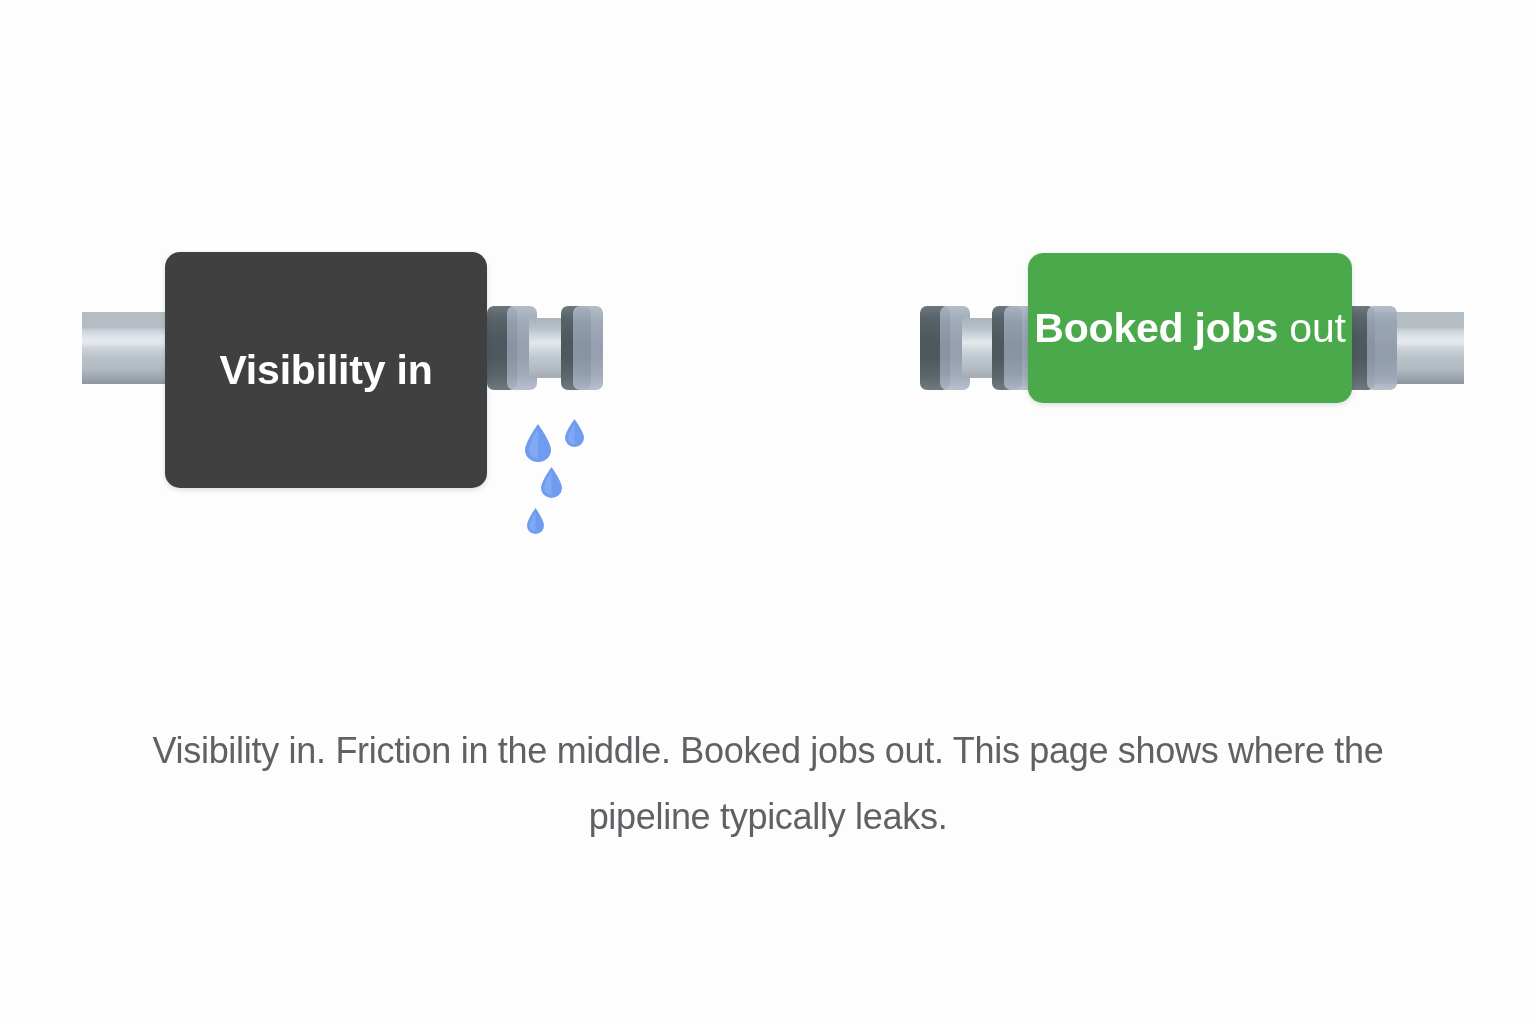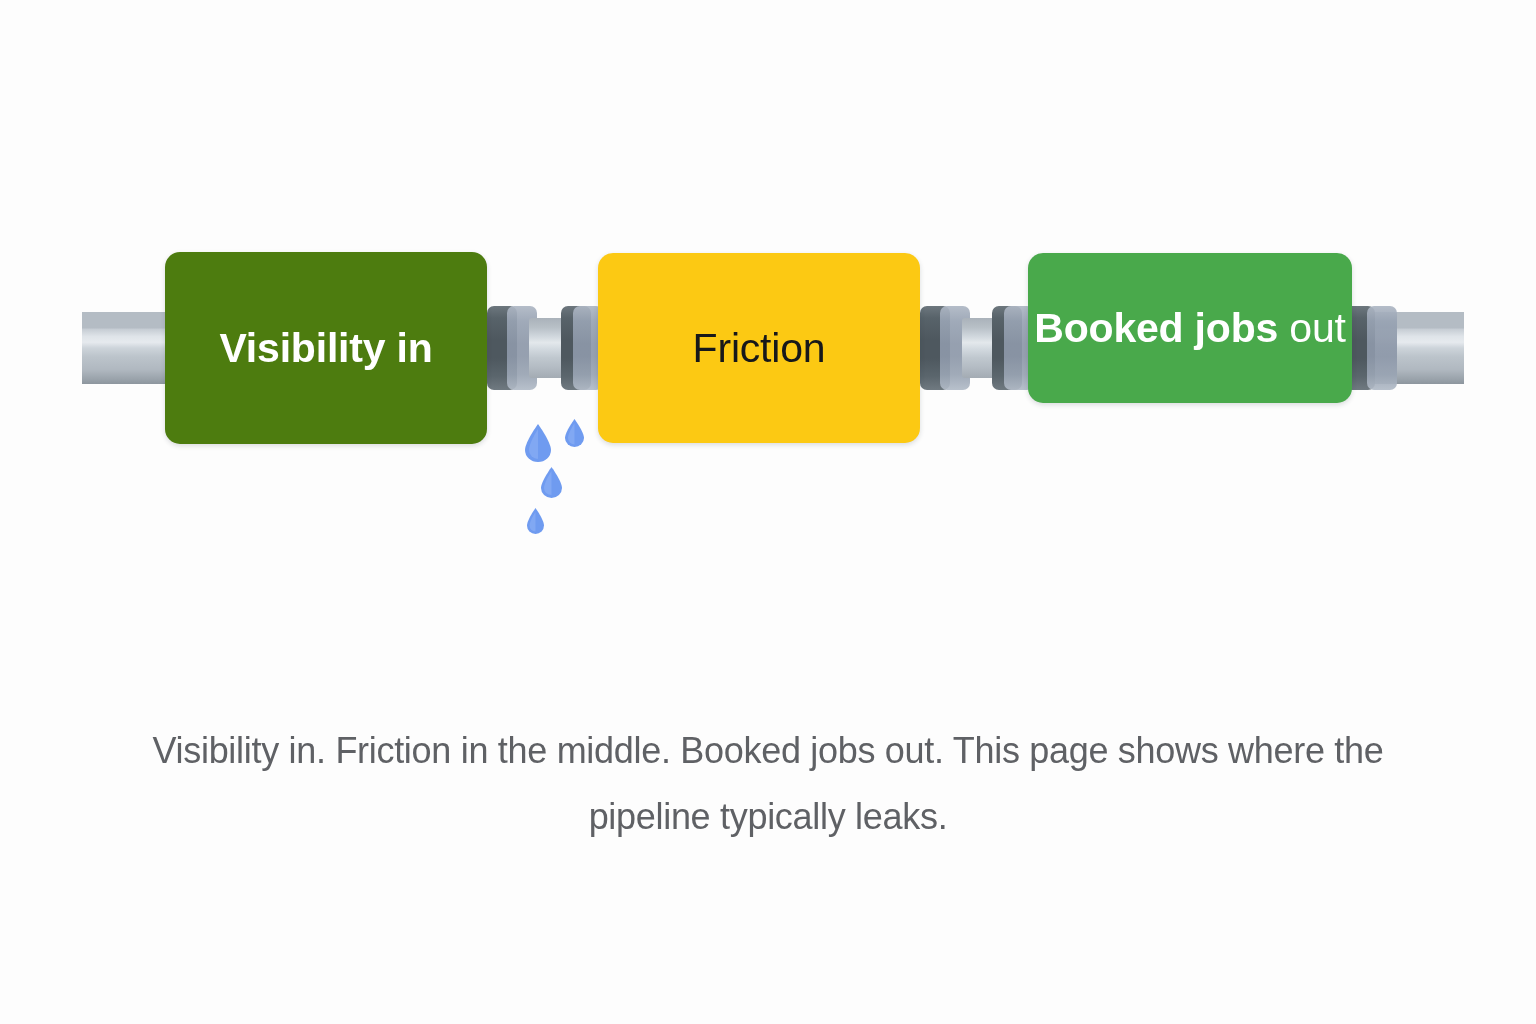--- a/index.html
+++ b/index.html
@@ -113,22 +113,22 @@
   }
   .box-label {
     font-size: 41px;
     letter-spacing: -0.2px;
     white-space: nowrap;
     line-height: 1;
   }
 
   #box-visibility {
     left: 165px; top: 252px;
-    width: 322px; height: 192px;
-    background: #4d7c0f;
+    width: 322px; height: 236px;
+    background: #404040;
   }
   #box-visibility .box-label { color: #ffffff; font-weight: 700; }
 
   #box-friction {
     left: 598px; top: 253px;
     width: 322px; height: 190px;
     background: #fcc913;
   }
   #box-friction .box-label { color: #17181a; font-weight: 400; }
 
@@ -189,23 +189,20 @@
 
     <div class="connector" style="left:1345px; width:48px;">
       <div class="flange left-f"></div>
       <div class="flange lit" style="left:22px;"></div>
     </div>
 
     <div class="box" id="box-visibility">
       <span class="box-label">Visibility in</span>
     </div>
 
-    <div class="box" id="box-friction">
-      <span class="box-label">Friction</span>
-    </div>
 
     <div class="box" id="box-booked">
       <span class="box-label"><span class="strong">Booked jobs</span><span> out</span></span>
     </div>
 
     <div class="drops">
       <div class="drop" style="left:525px; top:424px;">
         <svg width="26" height="38" viewBox="0 0 26 38">
           <path d="M13 0 C13 0 0 18 0 26 A13 12 0 0 0 26 26 C26 18 13 0 13 0 Z" fill="#6f9bf0"></path>
           <path d="M13 5 C13 5 4 19 4 26 A9 9 0 0 0 13 35 Z" fill="#8fb2f5" opacity=".55"></path>

